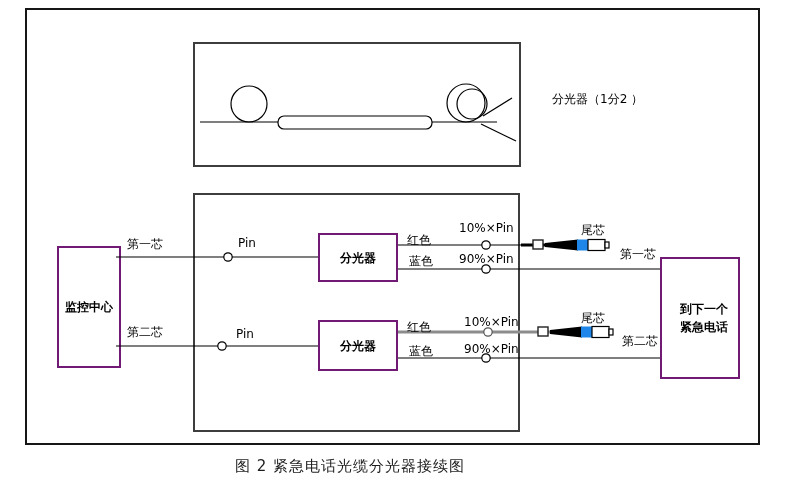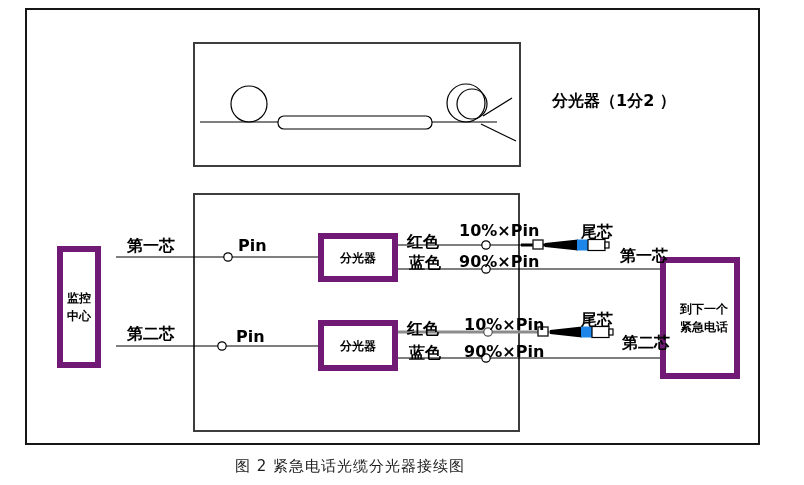--- a/index.html
+++ b/index.html
@@ -10,30 +10,30 @@
   .outer-border{
     position:absolute;left:25px;top:8px;width:735px;height:437px;
     border:2px solid #161616;box-sizing:border-box;
   }
   .panel{
     position:absolute;border:2px solid #3d3d3d;box-sizing:border-box;background:#fff;
   }
   .top-panel{left:193px;top:42px;width:328px;height:125px;}
   .mid-panel{left:193px;top:193px;width:327px;height:239px;}
   .node-box{
-    position:absolute;border:6px solid #701a75;box-sizing:border-box;background:#fff;
+    position:absolute;border:2px solid #701a75;box-sizing:border-box;background:#fff;
     display:flex;align-items:center;justify-content:center;flex-direction:column;
     font-weight:bold;font-size:12px;line-height:1.5;text-align:center;
   }
-  .monitor-box{left:57px;top:246px;width:44px;height:122px;}
+  .monitor-box{left:57px;top:246px;width:64px;height:122px;}
   .splitter1-box{left:318px;top:233px;width:80px;height:49px;}
   .splitter2-box{left:318px;top:320px;width:80px;height:51px;}
   .next-box{left:660px;top:257px;width:80px;height:122px;padding-left:8px;}
   .lbl{
-    position:absolute;font-size:16px;font-weight:bold;white-space:nowrap;color:#000;
+    position:absolute;font-size:12px;font-weight:normal;white-space:nowrap;color:#000;
   }
   .caption{
     position:absolute;left:0;top:457px;width:700px;text-align:center;
     font-size:15px;font-weight:normal;color:#1c1c1c;letter-spacing:1px;
   }
   svg.art{position:absolute;left:0;top:0;pointer-events:none;}
   .stroke{stroke:#000;stroke-width:1.2;fill:none;}
   .thick{stroke:#000;stroke-width:3;fill:none;}
   .gray-line{stroke:var(--line-gray,#8c8c8c);stroke-width:3;fill:none;}
   .splice{fill:#fff;stroke:#000;stroke-width:1.2;}

